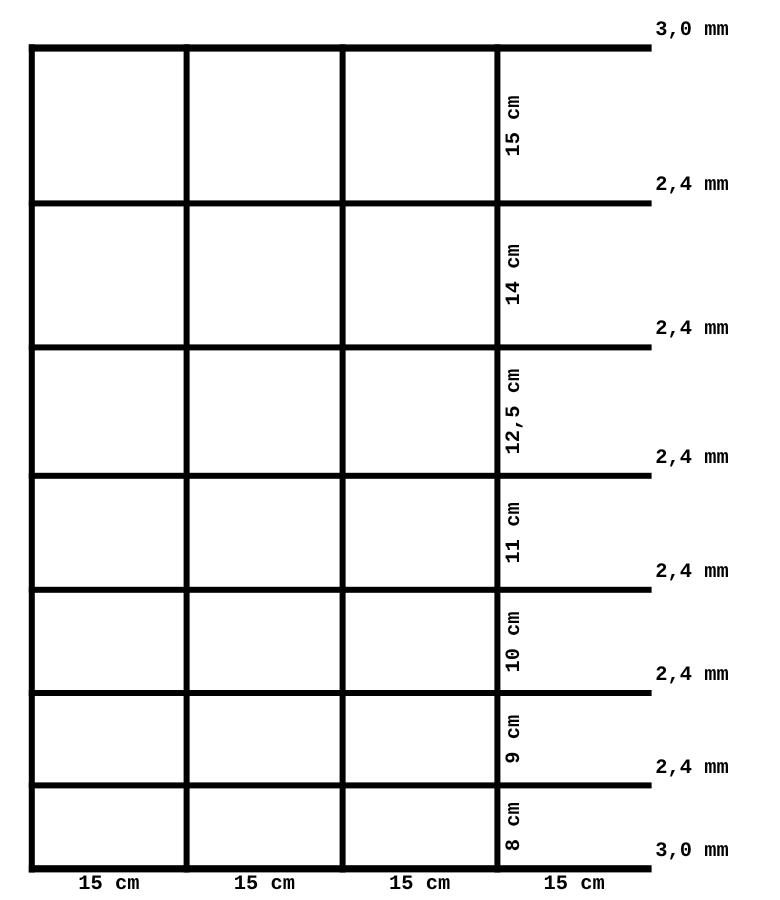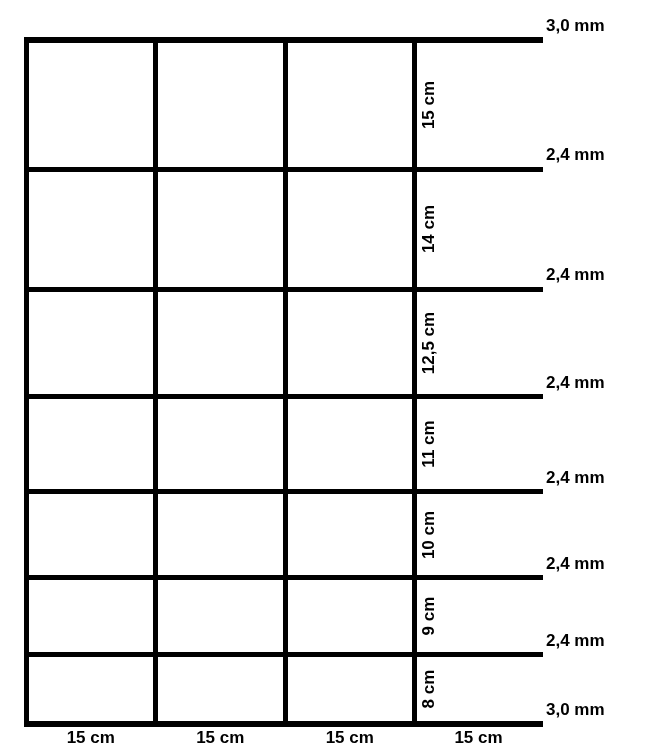--- a/index.html
+++ b/index.html
@@ -6,21 +6,21 @@
     margin: 0;
     padding: 0;
     background: #ffffff;
   }
   #stage {
     position: relative;
     width: 650px;
     height: 750px;
     background: #ffffff;
     overflow: hidden;
-    font-family: Liberation Sans, sans-serif;
+    font-family: Liberation Mono, monospace;
   }
   .hwire, .vwire {
     position: absolute;
     background: #000000;
   }
   .gauge-label {
     position: absolute;
     left: 546px;
     width: 100px;
     height: 22px;

